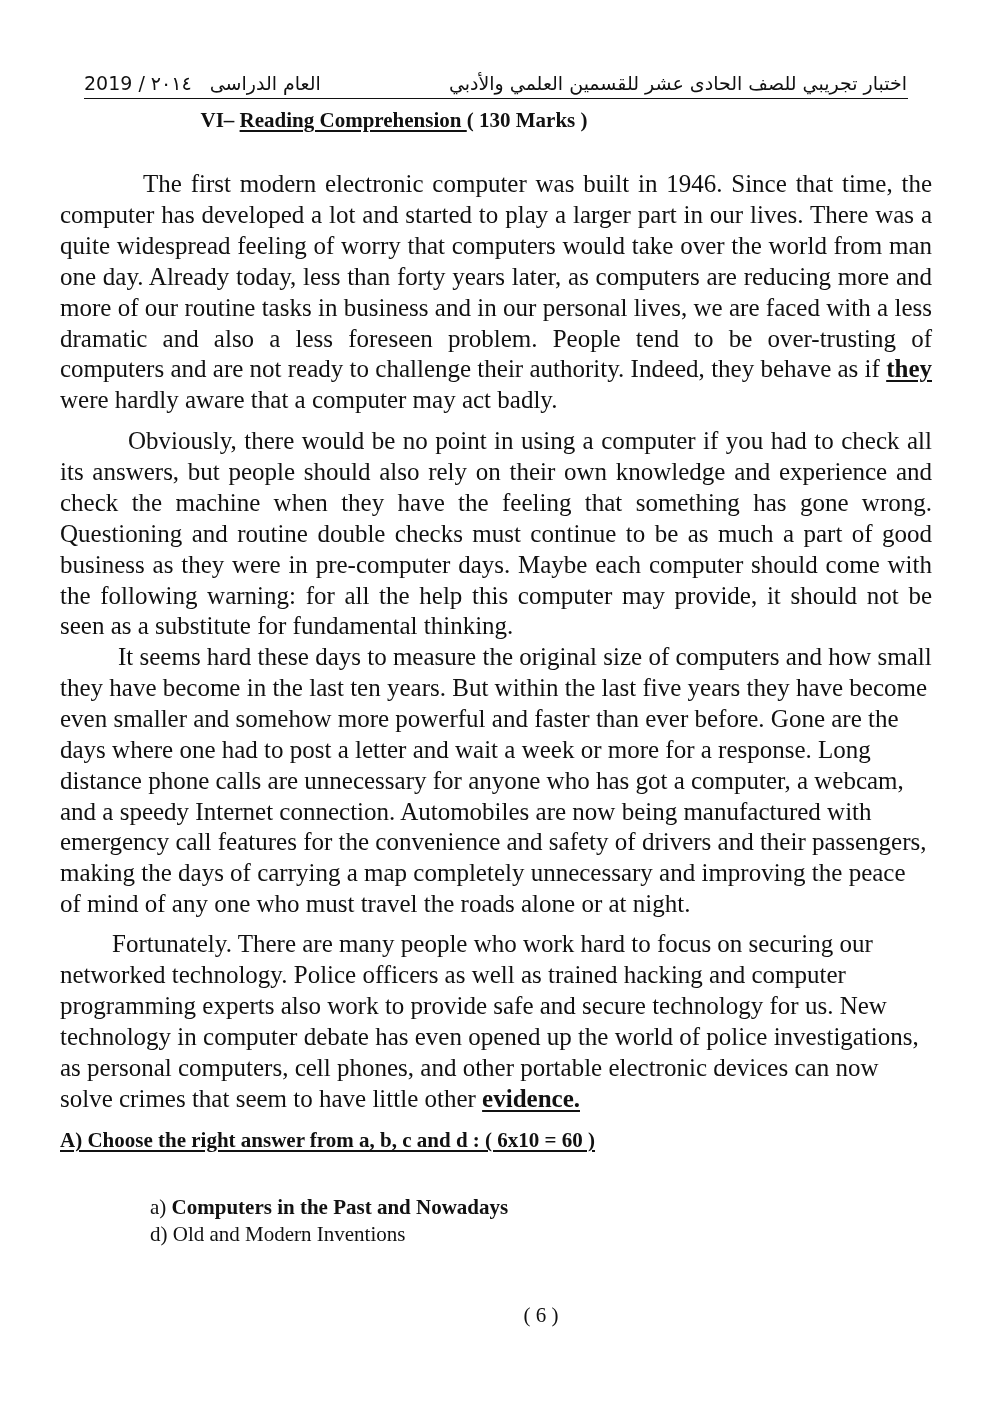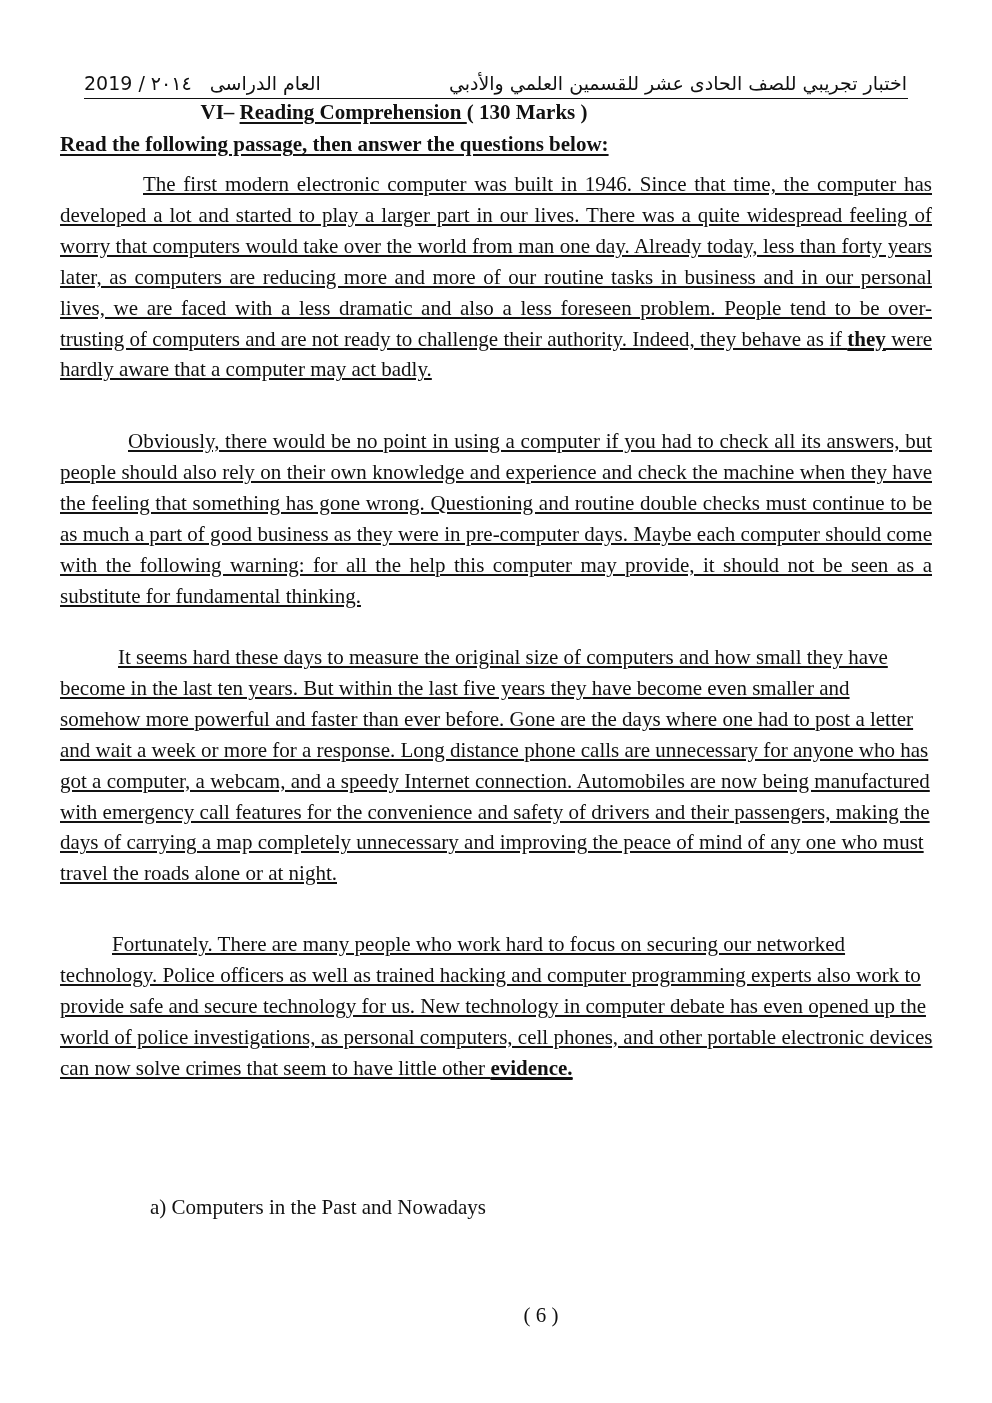--- a/index.html
+++ b/index.html
@@ -47,21 +47,21 @@
       white-space: nowrap;
     }
     .header-left .year-label { margin-left: 12px; text-align: right; }
     .header-left .year-range { }
 
     
     .section-title {
       position: absolute;
       left: 0;
       width: 788px;
-      top: 99px;
+      top: 107px;
       text-align: center;
       font-weight: bold;
       font-size: 21px;
       line-height: 26px;
       white-space: nowrap;
     }
     .section-title .u { text-decoration: underline; text-decoration-thickness: 1.5px; text-underline-offset: 3px; }
 
     
     .instruction {
@@ -75,24 +75,23 @@
       text-decoration-thickness: 1.5px;
       text-underline-offset: 3px;
       white-space: nowrap;
     }
 
     
     .para {
       position: absolute;
       left: 60px;
       width: 872px;
-      font-size: 21px;
+      font-size: 25px;
       line-height: 30.9px;
       margin: 0;
-      text-decoration: underline;
     }
     .para.justify { text-align: justify; }
     .para.left { text-align: left; }
     .p1 { top: 169px; text-indent: 83px; }
     .p2 { top: 426px; text-indent: 68px; }
     .p3 { top: 642px; text-indent: 58px; width: 872px; }
     .p4 { top: 929px; text-indent: 52px; width: 876px; }
     .bold-u {
       font-weight: bold;
       text-decoration: underline;
@@ -122,21 +121,21 @@
       white-space: nowrap;
     }
     .options {
       position: absolute;
       left: 150px;
       top: 1194px;
       font-size: 21px;
       line-height: 27px;
     }
     .option { white-space: nowrap; }
-    .option .opt-text-bold { font-weight: normal; }
+    .option .opt-text-bold { font-weight: bold; }
 
     .page-number {
       position: absolute;
       left: 0;
       width: 1082px;
       top: 1302px;
       text-align: center;
       font-size: 21px;
       line-height: 26px;
     }
@@ -151,37 +150,40 @@
     <span class="header-left">
       <span class="year-label">العام الدراسى</span>
       <span class="year-range">٢٠١٤ / 2019</span>
     </span>
   </div>
 
   <div class="section-title">
     <span>VI– </span><span class="u">Reading Comprehension </span><span> ( 130 Marks )</span>
   </div>
 
-  <div class="instruction">Read the following passage, then answer the questions below:</div>
 
   <p class="para justify p1">
     <span>The first modern electronic computer was built in 1946. Since that time, the computer has developed a lot and started to play a larger part in our lives. There was a quite widespread feeling of worry that computers would take over the world from man one day. Already today, less than forty years later, as computers are reducing more and more of our routine tasks in business and in our personal lives, we are faced with a less dramatic and also a less foreseen problem. People tend to be over-trusting of computers and are not ready to challenge their authority. Indeed, they behave as if </span><span class="bold-u">they</span><span> were hardly aware that a computer may act badly.</span>
   </p>
 
   <p class="para justify p2">Obviously, there would be no point in using a computer if you had to check all its answers, but people should also rely on their own knowledge and experience and check the machine when they have the feeling that something has gone wrong. Questioning and routine double checks must continue to be as much a part of good business as they were in pre-computer days. Maybe each computer should come with the following warning: for all the help this computer may provide, it should not be seen as a substitute for fundamental thinking.</p>
 
   <p class="para left p3">It seems hard these days to measure the original size of computers and how small they have become in the last ten years. But within the last five years they have become even smaller and somehow more powerful and faster than ever before. Gone are the days where one had to post a letter and wait a week or more for a response. Long distance phone calls are unnecessary for anyone who has got a computer, a webcam, and a speedy Internet connection. Automobiles are now being manufactured with emergency call features for the convenience and safety of drivers and their passengers, making the days of carrying a map completely unnecessary and improving the peace of mind of any one who must travel the roads alone or at night.</p>
 
   <p class="para left p4">
     <span>Fortunately. There are many people who work hard to focus on securing our networked technology. Police officers as well as trained hacking and computer programming experts also work to provide safe and secure technology for us. New technology in computer debate has even opened up the world of police investigations, as personal computers, cell phones, and other portable electronic devices can now solve crimes that seem to have little other </span><span class="bold-u">evidence.</span>
   </p>
 
+  <div class="q-heading">A) Choose the right answer from a, b, c and d : ( 6x10 = 60 )</div>
 
 
   <div class="options">
     <div class="option">
       <span>a) </span><span class="opt-text-bold">Computers in the Past and Nowadays</span>
+    </div>
+    <div class="option">
+      <span>d) </span><span>Old and Modern Inventions</span>
     </div>
   </div>
 
   <div class="page-number">( 6 )</div>
 
 </div>
 
 </body></html>

